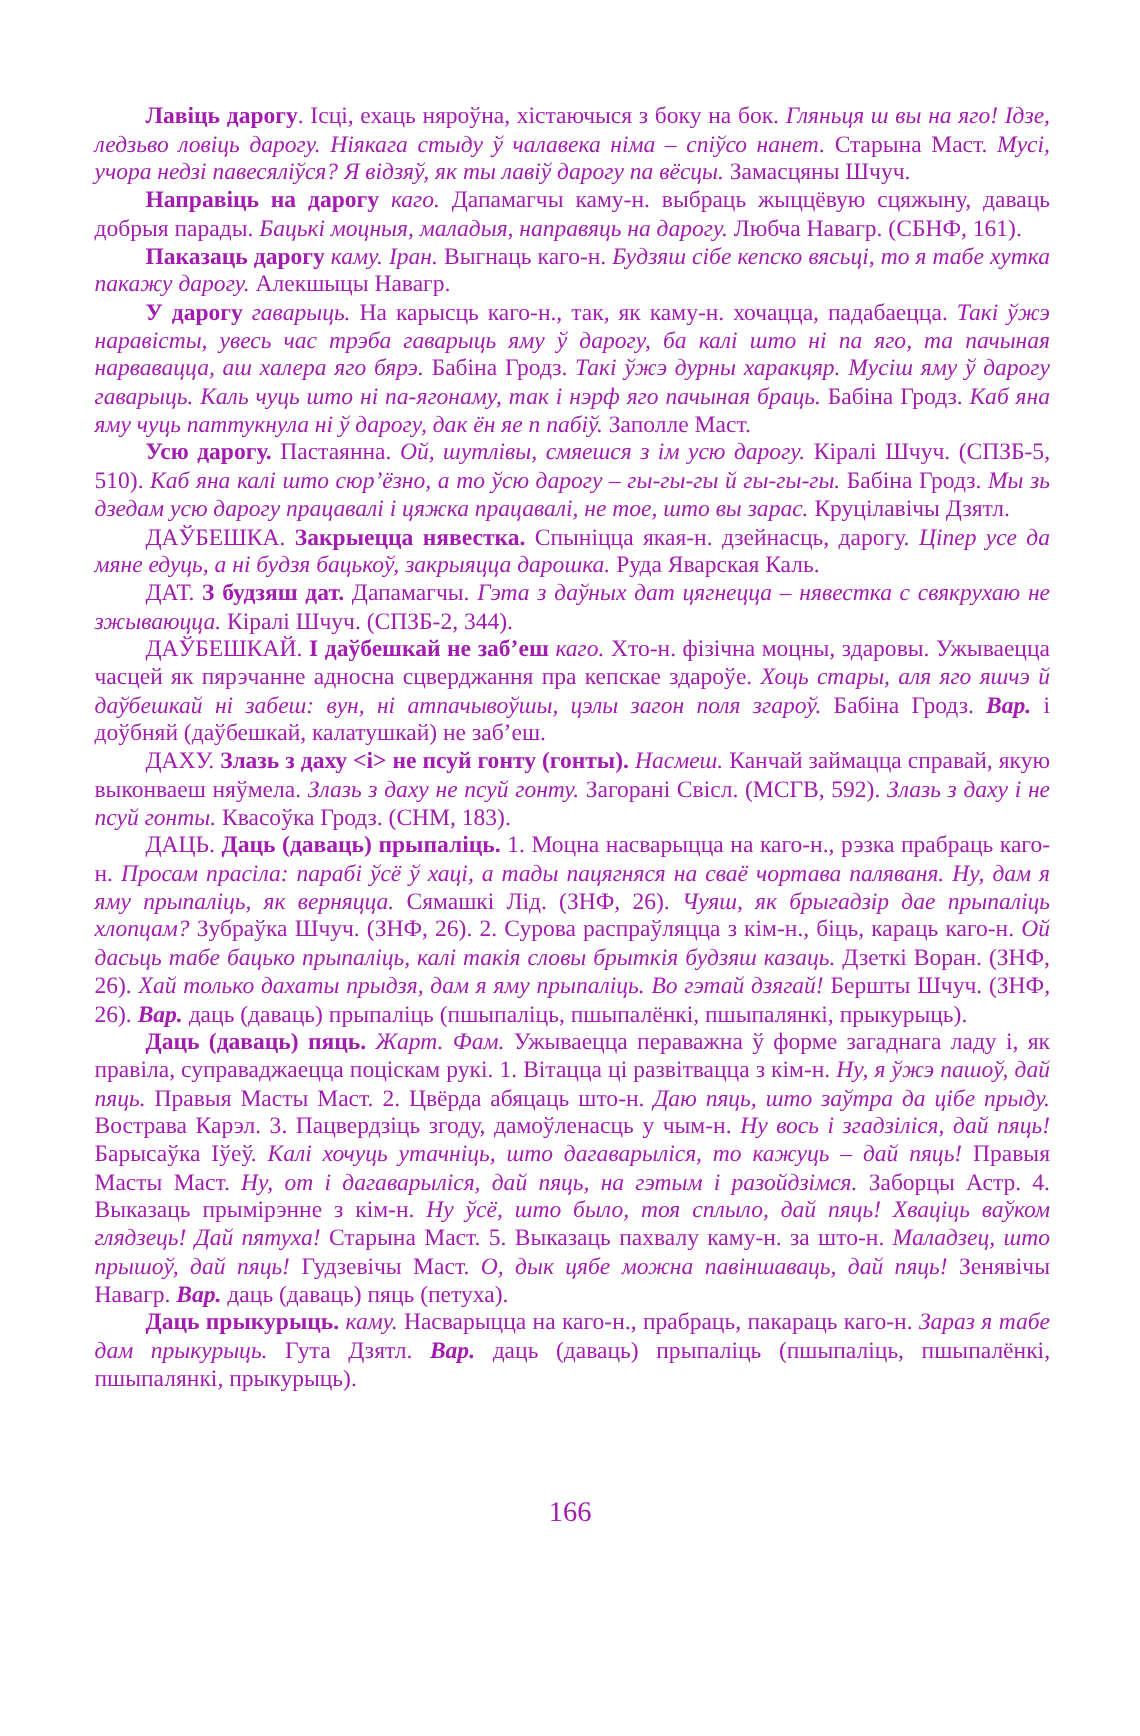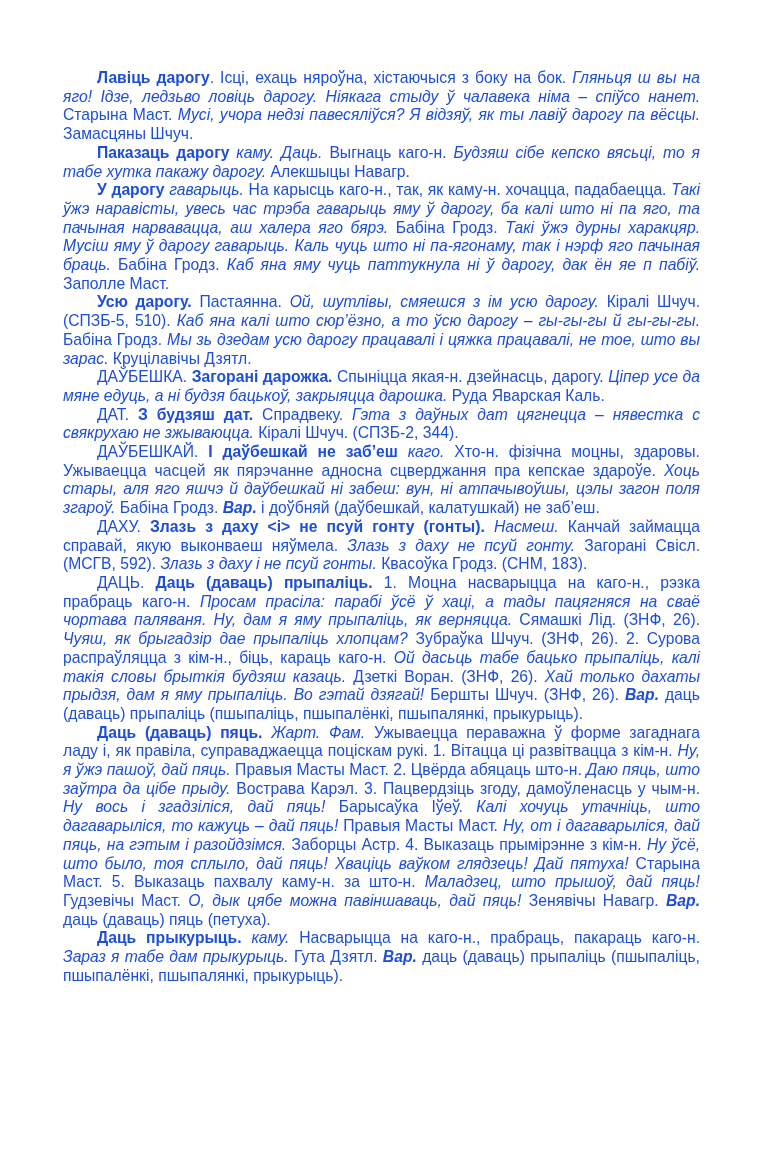--- a/index.html
+++ b/index.html
@@ -5,22 +5,22 @@
   html, body {
     margin: 0;
     padding: 0;
     background: #ffffff;
   }
   .page {
     position: relative;
     width: 742px;
     height: 1157px;
     background: #ffffff;
-    color: #1d4ed8;
-    font-family: Liberation Sans, sans-serif;
+    color: #a21caf;
+    font-family: Liberation Serif, serif;
     overflow: hidden;
     box-sizing: border-box;
   }
   .body-text {
     position: absolute;
     left: 63px;
     top: 69px;
     width: 637px;
     font-size: 15.7px;
     line-height: 18.7px;
@@ -46,24 +46,26 @@
     line-height: 24px;
     font-weight: normal;
   }
 </style>
 </head>
 <body>
 
 <div class="page">
   <div class="body-text">
       <p class="entry"><span class="run-b">Лавіць дарогу</span><span class="run-r">. Ісці, ехаць няроўна, хістаючыся з боку на бок. </span><span class="run-i">Гляньця ш вы на яго! Ідзе, ледзьво ловіць дарогу. Ніякага стыду ў чалавека німа – спіўсо нанет. </span><span class="run-r">Старына Маст. </span><span class="run-i">Мусі, учора недзі павесяліўся? Я відзяў, як ты лавіў дарогу па вёсцы. </span><span class="run-r">Замасцяны Шчуч.</span></p>
-      <p class="entry"><span class="run-b">Паказаць дарогу </span><span class="run-i">каму. Даць.</span><span class="run-r"> Выгнаць каго-н. </span><span class="run-i">Будзяш сібе кепско вясьці, то я табе хутка пакажу дарогу.</span><span class="run-r"> Алекшыцы Навагр.</span></p>
+      <p class="entry"><span class="run-b">Направіць на дарогу </span><span class="run-i">каго.</span><span class="run-r"> Дапамагчы каму-н. выбраць жыццёвую сцяжыну, даваць добрыя парады. </span><span class="run-i">Бацькі моцныя, маладыя, направяць на дарогу.</span><span class="run-r"> Любча Навагр. (СБНФ, 161).</span></p>
+      <p class="entry"><span class="run-b">Паказаць дарогу </span><span class="run-i">каму. Іран.</span><span class="run-r"> Выгнаць каго-н. </span><span class="run-i">Будзяш сібе кепско вясьці, то я табе хутка пакажу дарогу.</span><span class="run-r"> Алекшыцы Навагр.</span></p>
       <p class="entry"><span class="run-b">У дарогу </span><span class="run-i">гаварыць.</span><span class="run-r"> На карысць каго-н., так, як каму-н. хочацца, падабаецца. </span><span class="run-i">Такі ўжэ наравісты, увесь час трэба гаварыць яму ў дарогу, ба калі што ні па яго, та пачыная нарвавацца, аш халера яго бярэ.</span><span class="run-r"> Бабіна Гродз. </span><span class="run-i">Такі ўжэ дурны харакцяр. Мусіш яму ў дарогу гаварыць. Каль чуць што ні па-ягонаму, так і нэрф яго пачыная браць.</span><span class="run-r"> Бабіна Гродз. </span><span class="run-i">Каб яна яму чуць паттукнула ні ў дарогу, дак ён яе п пабіў.</span><span class="run-r"> Заполле Маст.</span></p>
       <p class="entry"><span class="run-b">Усю дарогу.</span><span class="run-r"> Пастаянна. </span><span class="run-i">Ой, шутлівы, смяешся з ім усю дарогу.</span><span class="run-r"> Кіралі Шчуч. (СПЗБ-5, 510). </span><span class="run-i">Каб яна калі што сюр’ёзно, а то ўсю дарогу – гы-гы-гы й гы-гы-гы.</span><span class="run-r"> Бабіна Гродз. </span><span class="run-i">Мы зь дзедам усю дарогу працавалі і цяжка працавалі, не тое, што вы зарас.</span><span class="run-r"> Круцілавічы Дзятл.</span></p>
-      <p class="entry"><span class="run-r">ДАЎБЕШКА. </span><span class="run-b">Загорані дарожка.</span><span class="run-r"> Спыніцца якая-н. дзейнасць, дарогу. </span><span class="run-i">Ціпер усе да мяне едуць, а ні будзя бацькоў, закрыяцца дарошка.</span><span class="run-r"> Руда Яварская Каль.</span></p>
-      <p class="entry"><span class="run-r">ДАТ. </span><span class="run-b">З будзяш дат.</span><span class="run-r"> Спрадвеку. </span><span class="run-i">Гэта з даўных дат цягнецца – нявестка с свякрухаю не зжываюцца.</span><span class="run-r"> Кіралі Шчуч. (СПЗБ-2, 344).</span></p>
+      <p class="entry"><span class="run-r">ДАЎБЕШКА. </span><span class="run-b">Закрыецца нявестка.</span><span class="run-r"> Спыніцца якая-н. дзейнасць, дарогу. </span><span class="run-i">Ціпер усе да мяне едуць, а ні будзя бацькоў, закрыяцца дарошка.</span><span class="run-r"> Руда Яварская Каль.</span></p>
+      <p class="entry"><span class="run-r">ДАТ. </span><span class="run-b">З будзяш дат.</span><span class="run-r"> Дапамагчы. </span><span class="run-i">Гэта з даўных дат цягнецца – нявестка с свякрухаю не зжываюцца.</span><span class="run-r"> Кіралі Шчуч. (СПЗБ-2, 344).</span></p>
       <p class="entry"><span class="run-r">ДАЎБЕШКАЙ. </span><span class="run-b">І даўбешкай не заб’еш </span><span class="run-i">каго.</span><span class="run-r"> Хто-н. фізічна моцны, здаровы. Ужываецца часцей як пярэчанне адносна сцверджання пра кепскае здароўе. </span><span class="run-i">Хоць стары, аля яго яшчэ й даўбешкай ні забеш: вун, ні атпачывоўшы, цэлы загон поля згароў.</span><span class="run-r"> Бабіна Гродз. </span><span class="run-bi">Вар.</span><span class="run-r"> і доўбняй (даўбешкай, калатушкай) не заб’еш.</span></p>
       <p class="entry"><span class="run-r">ДАХУ. </span><span class="run-b">Злазь з даху &lt;і&gt; не псуй гонту (гонты).</span><span class="run-r"> </span><span class="run-i">Насмеш.</span><span class="run-r"> Канчай займацца справай, якую выконваеш няўмела. </span><span class="run-i">Злазь з даху не псуй гонту.</span><span class="run-r"> Загорані Свісл. (МСГВ, 592). </span><span class="run-i">Злазь з даху і не псуй гонты.</span><span class="run-r"> Квасоўка Гродз. (СНМ, 183).</span></p>
       <p class="entry"><span class="run-r">ДАЦЬ. </span><span class="run-b">Даць (даваць) прыпаліць.</span><span class="run-r"> 1. Моцна насварыцца на каго-н., рэзка прабраць каго-н. </span><span class="run-i">Просам прасіла: парабі ўсё ў хаці, а тады пацягняся на сваё чортава паляваня. Ну, дам я яму прыпаліць, як верняцца.</span><span class="run-r"> Сямашкі Лід. (ЗНФ, 26). </span><span class="run-i">Чуяш, як брыгадзір дае прыпаліць хлопцам?</span><span class="run-r"> Зубраўка Шчуч. (ЗНФ, 26). 2. Сурова распраўляцца з кім-н., біць, караць каго-н. </span><span class="run-i">Ой дасьць табе бацько прыпаліць, калі такія словы брыткія будзяш казаць.</span><span class="run-r"> Дзеткі Воран. (ЗНФ, 26). </span><span class="run-i">Хай только дахаты прыдзя, дам я яму прыпаліць. Во гэтай дзягай!</span><span class="run-r"> Бершты Шчуч. (ЗНФ, 26). </span><span class="run-bi">Вар.</span><span class="run-r"> даць (даваць) прыпаліць (пшыпаліць, пшыпалёнкі, пшыпалянкі, прыкурыць).</span></p>
       <p class="entry"><span class="run-b">Даць (даваць) пяць.</span><span class="run-r"> </span><span class="run-i">Жарт. Фам.</span><span class="run-r"> Ужываецца пераважна ў форме загаднага ладу і, як правіла, суправаджаецца поціскам рукі. 1. Вітацца ці развітвацца з кім-н. </span><span class="run-i">Ну, я ўжэ пашоў, дай пяць.</span><span class="run-r"> Правыя Масты Маст. 2. Цвёрда абяцаць што-н. </span><span class="run-i">Даю пяць, што заўтра да цібе прыду.</span><span class="run-r"> Вострава Карэл. 3. Пацвердзіць згоду, дамоўленасць у чым-н. </span><span class="run-i">Ну вось і згадзіліся, дай пяць!</span><span class="run-r"> Барысаўка Іўеў. </span><span class="run-i">Калі хочуць утачніць, што дагаварыліся, то кажуць – дай пяць!</span><span class="run-r"> Правыя Масты Маст. </span><span class="run-i">Ну, от і дагаварыліся, дай пяць, на гэтым і разойдзімся.</span><span class="run-r"> Заборцы Астр. 4. Выказаць прымірэнне з кім-н. </span><span class="run-i">Ну ўсё, што было, тоя сплыло, дай пяць! Хваціць ваўком глядзець! Дай пятуха!</span><span class="run-r"> Старына Маст. 5. Выказаць пахвалу каму-н. за што-н. </span><span class="run-i">Маладзец, што прышоў, дай пяць!</span><span class="run-r"> Гудзевічы Маст. </span><span class="run-i">О, дык цябе можна павіншаваць, дай пяць!</span><span class="run-r"> Зенявічы Навагр. </span><span class="run-bi">Вар.</span><span class="run-r"> даць (даваць) пяць (петуха).</span></p>
       <p class="entry"><span class="run-b">Даць прыкурыць.</span><span class="run-r"> </span><span class="run-i">каму.</span><span class="run-r"> Насварыцца на каго-н., прабраць, пакараць каго-н. </span><span class="run-i">Зараз я табе дам прыкурыць.</span><span class="run-r"> Гута Дзятл. </span><span class="run-bi">Вар.</span><span class="run-r"> даць (даваць) прыпаліць (пшыпаліць, пшыпалёнкі, пшыпалянкі, прыкурыць).</span></p>
     </div>
+  <div class="page-number">166</div>
 </div>
 
 </body></html>

